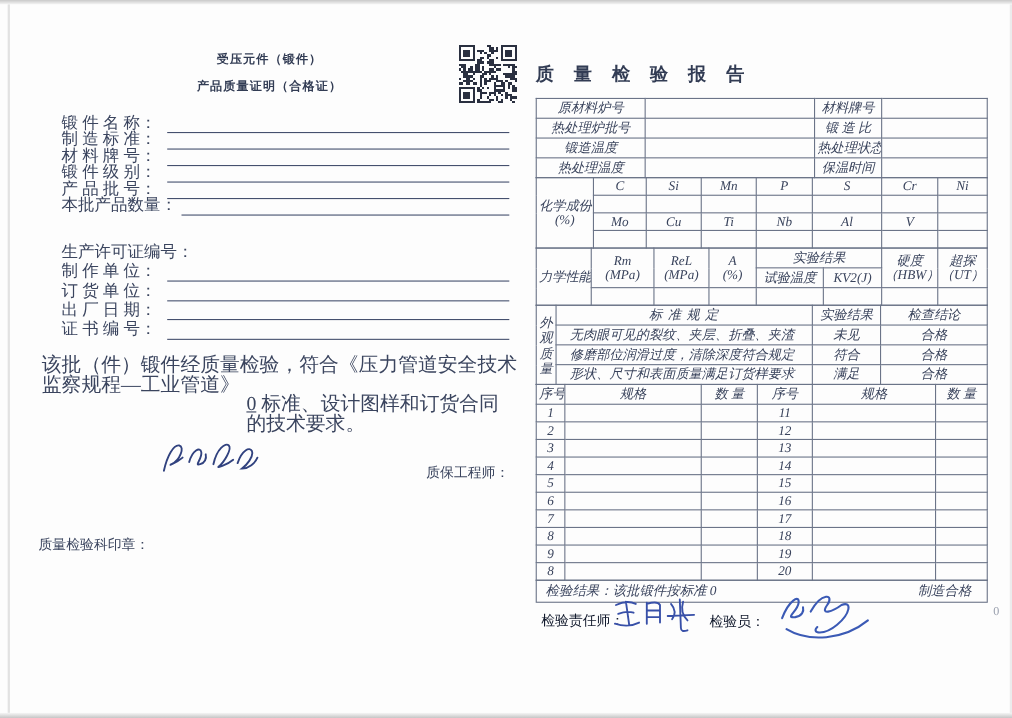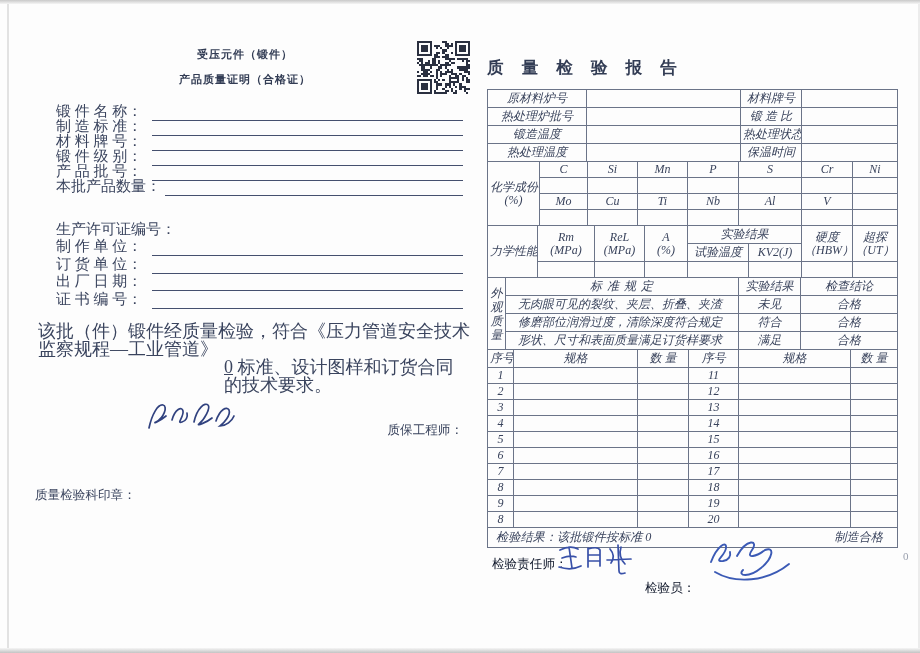--- a/index.html
+++ b/index.html
@@ -739,21 +739,21 @@
 
   <div class="sign-label" style="left:492px;top:556px;">检验责任师：</div>
   <svg class="sig" style="left:555px;top:540px;" width="90" height="40" viewBox="0 0 90 40">
     <g fill="none" stroke="#3850a8" stroke-width="1.7" stroke-linecap="round">
       <path d="M5,10 Q15,5 23,9 M7,18 Q15,15 21,17 M4,27 Q16,31 26,26 M14,7 L17,28"></path>
       <path d="M33,8 L33,27 M33,9 Q43,6 45,10 L45,26 M33,15 L45,15 M33,21 L45,21"></path>
       <path d="M55,9 Q61,16 56,23 M66,7 Q63,17 70,24 M52,20 L76,19 M63,5 L64,31 Q64,35 70,33"></path>
     </g>
   </svg>
 
-  <div class="sign-label" style="left:645px;top:580px;">检验员：</div>
+  <div class="sign-label" style="left:645px;top:557px;">检验员：</div>
   <svg class="sig" style="left:697px;top:532px;" width="110" height="58" viewBox="0 0 110 58">
     <g fill="none" stroke="#3b5ab5" stroke-width="1.9" stroke-linecap="round">
       <path d="M14,30 C20,14 30,8 29,16 C28,24 16,30 26,29 C32,28 34,24 33,20"></path>
       <path d="M40,24 C50,6 62,8 55,18 C48,28 60,24 68,18 C78,14 76,26 64,36 C52,46 40,44 46,38"></path>
       <path d="M18,40 C38,52 70,50 92,32"></path>
     </g>
   </svg>
 
   <div class="page-mark">0</div>
 </div>

